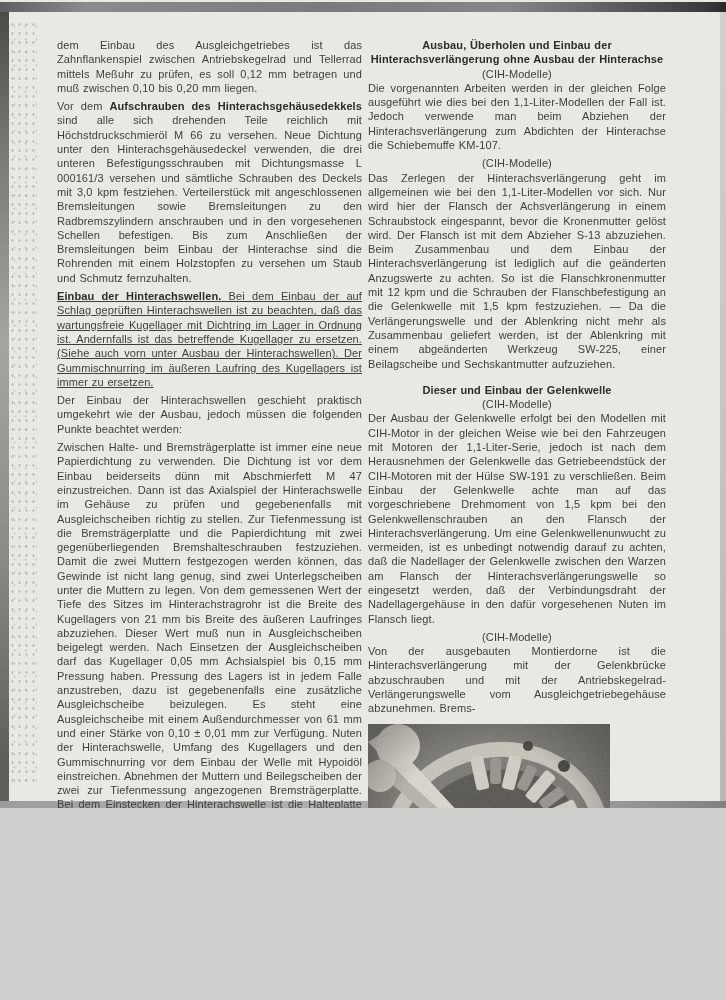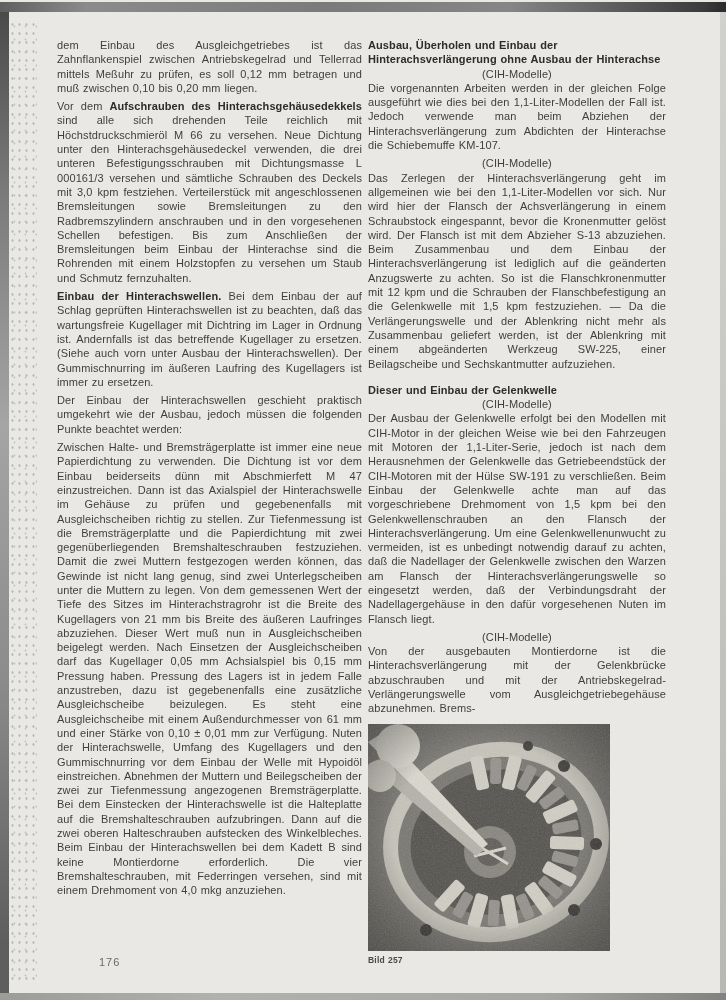--- a/index.html
+++ b/index.html
@@ -1,18 +1,18 @@
 <!DOCTYPE html>
 <html lang="de"><head>
 <meta charset="utf-8">
 <style>
   html,body{margin:0;padding:0;background:#cfcfcd;}
   .page{
     position:relative;
-    width:726px;height:1000px;
+    width:726px;height:808px;
     background:#e9e8e4;
     overflow:hidden;
     font-family:"Liberation Sans","DejaVu Sans",sans-serif;
     color:#3f3e3b;
   }
   
   .edge-top{position:absolute;top:2px;left:0;width:726px;height:10px;
     background:linear-gradient(90deg,#5f5f5f,#8b8b8b 12%,#7a7a7a 45%,#868686 70%,#3b3b3b 97%,#2a2a2a);}
   .edge-bottom{position:absolute;bottom:0;left:0;width:726px;height:7px;
     background:linear-gradient(90deg,#8e8e8c,#a7a7a5 30%,#9b9b99 75%,#6f6f6d);opacity:.85;}
@@ -22,24 +22,24 @@
     background-image:radial-gradient(#8d8d8b 0.7px,transparent 1.4px),radial-gradient(#a5a5a3 0.6px,transparent 1.3px);
     background-size:7px 9px,11px 13px;}
   .edge-right{position:absolute;right:0;top:12px;bottom:7px;width:6px;opacity:.55;
     background:linear-gradient(180deg,#bdbdbb,#a9a9a7 50%,#8f8f8d);}
   
   .col{position:absolute;top:38px;font-size:11px;line-height:14.3px;
     letter-spacing:0.1px;word-spacing:0.6px;text-align:justify;hyphens:auto;}
   #leftcol{left:57px;width:305px;}
   #rightcol{left:368px;width:298px;}
   .blk{margin:0 0 4px 0;}
-  .blk.h{font-weight:bold;color:#2d2c29;text-align:left;margin:12px 0 0 0;}
+  .blk.h{font-weight:bold;color:#2d2c29;text-align:center;margin:12px 0 0 0;}
   .blk.h:first-child{margin-top:0;}
   .blk.sub{margin:0;text-align:center;}
-  .blk.pgap{}
+  .blk.pgap{text-decoration:underline;}
   .b{font-weight:bold;color:#2d2c29;}
   
   .figure{margin-top:8px;width:242px;}
   .photo{width:242px;height:227px;display:block;background:#6f6d68;}
   .figcap{margin-top:4px;font-size:8.5px;line-height:11px;color:#55544f;text-align:left;
     letter-spacing:0.2px;}
   .figcap .lbl{font-weight:bold;display:block;color:#4a4945;}
   
   .pagenum{position:absolute;left:99px;top:956px;font-size:11px;color:#6b6a66;letter-spacing:1px;}
 </style>

